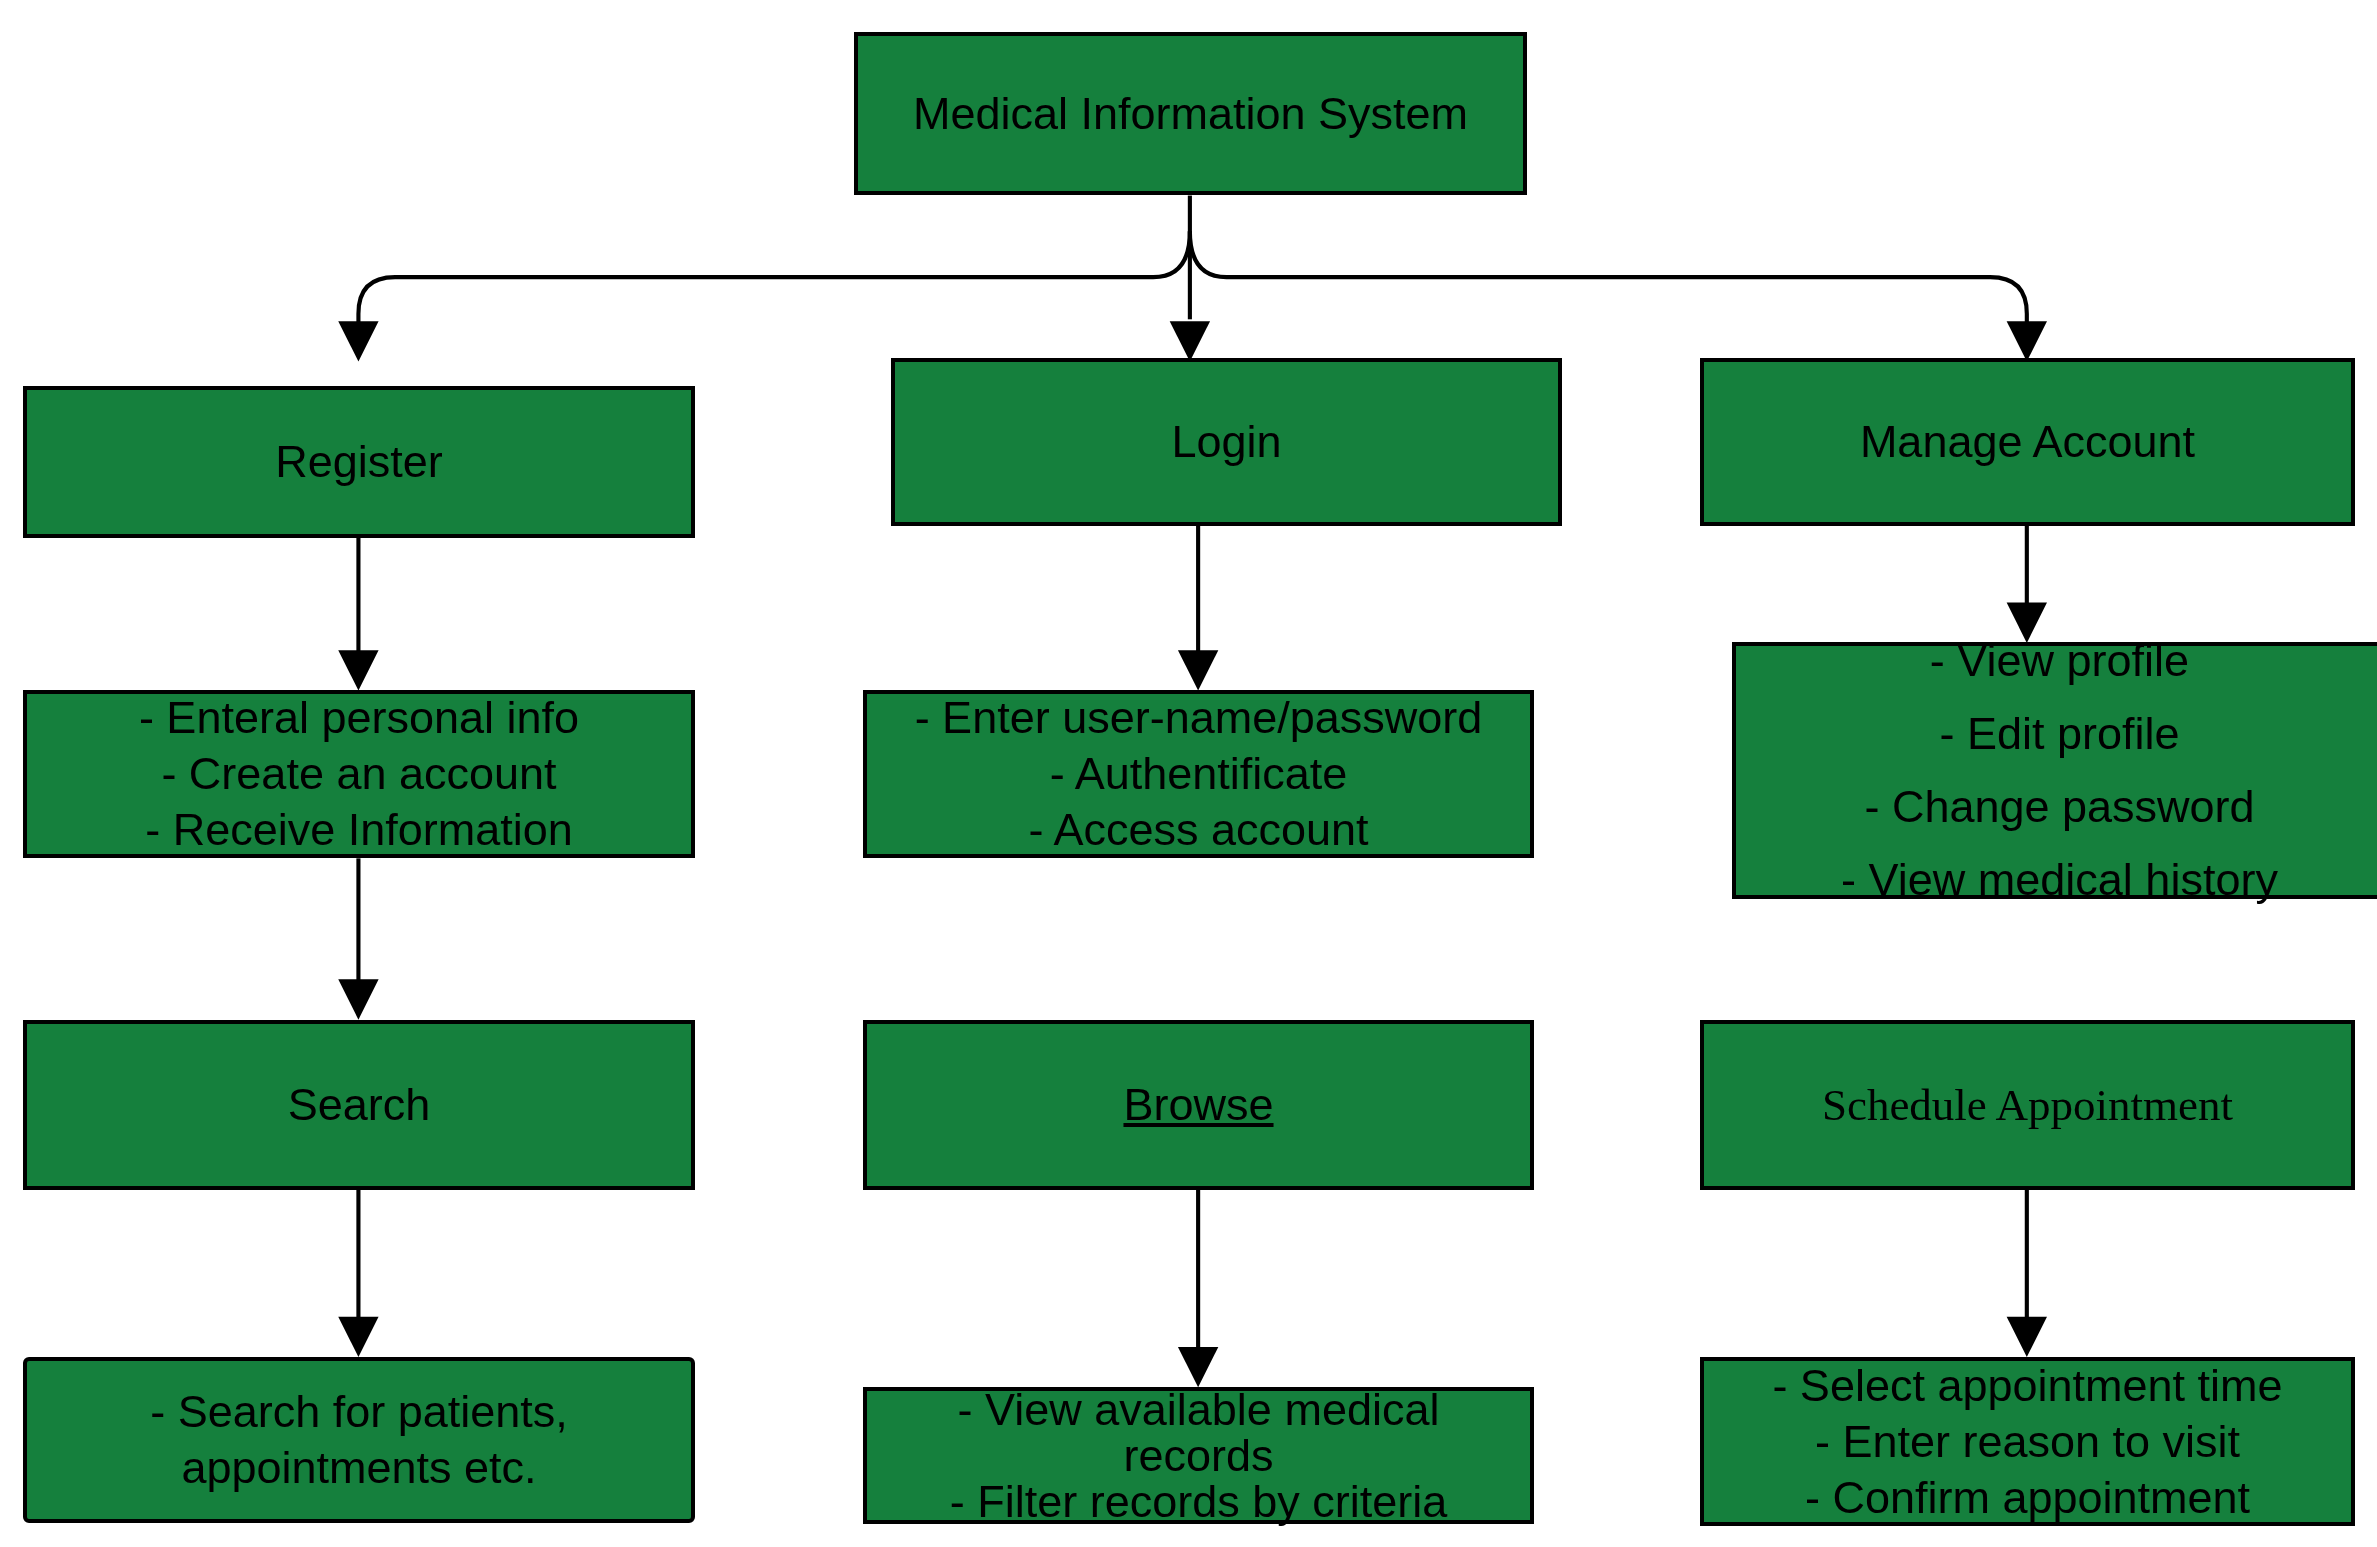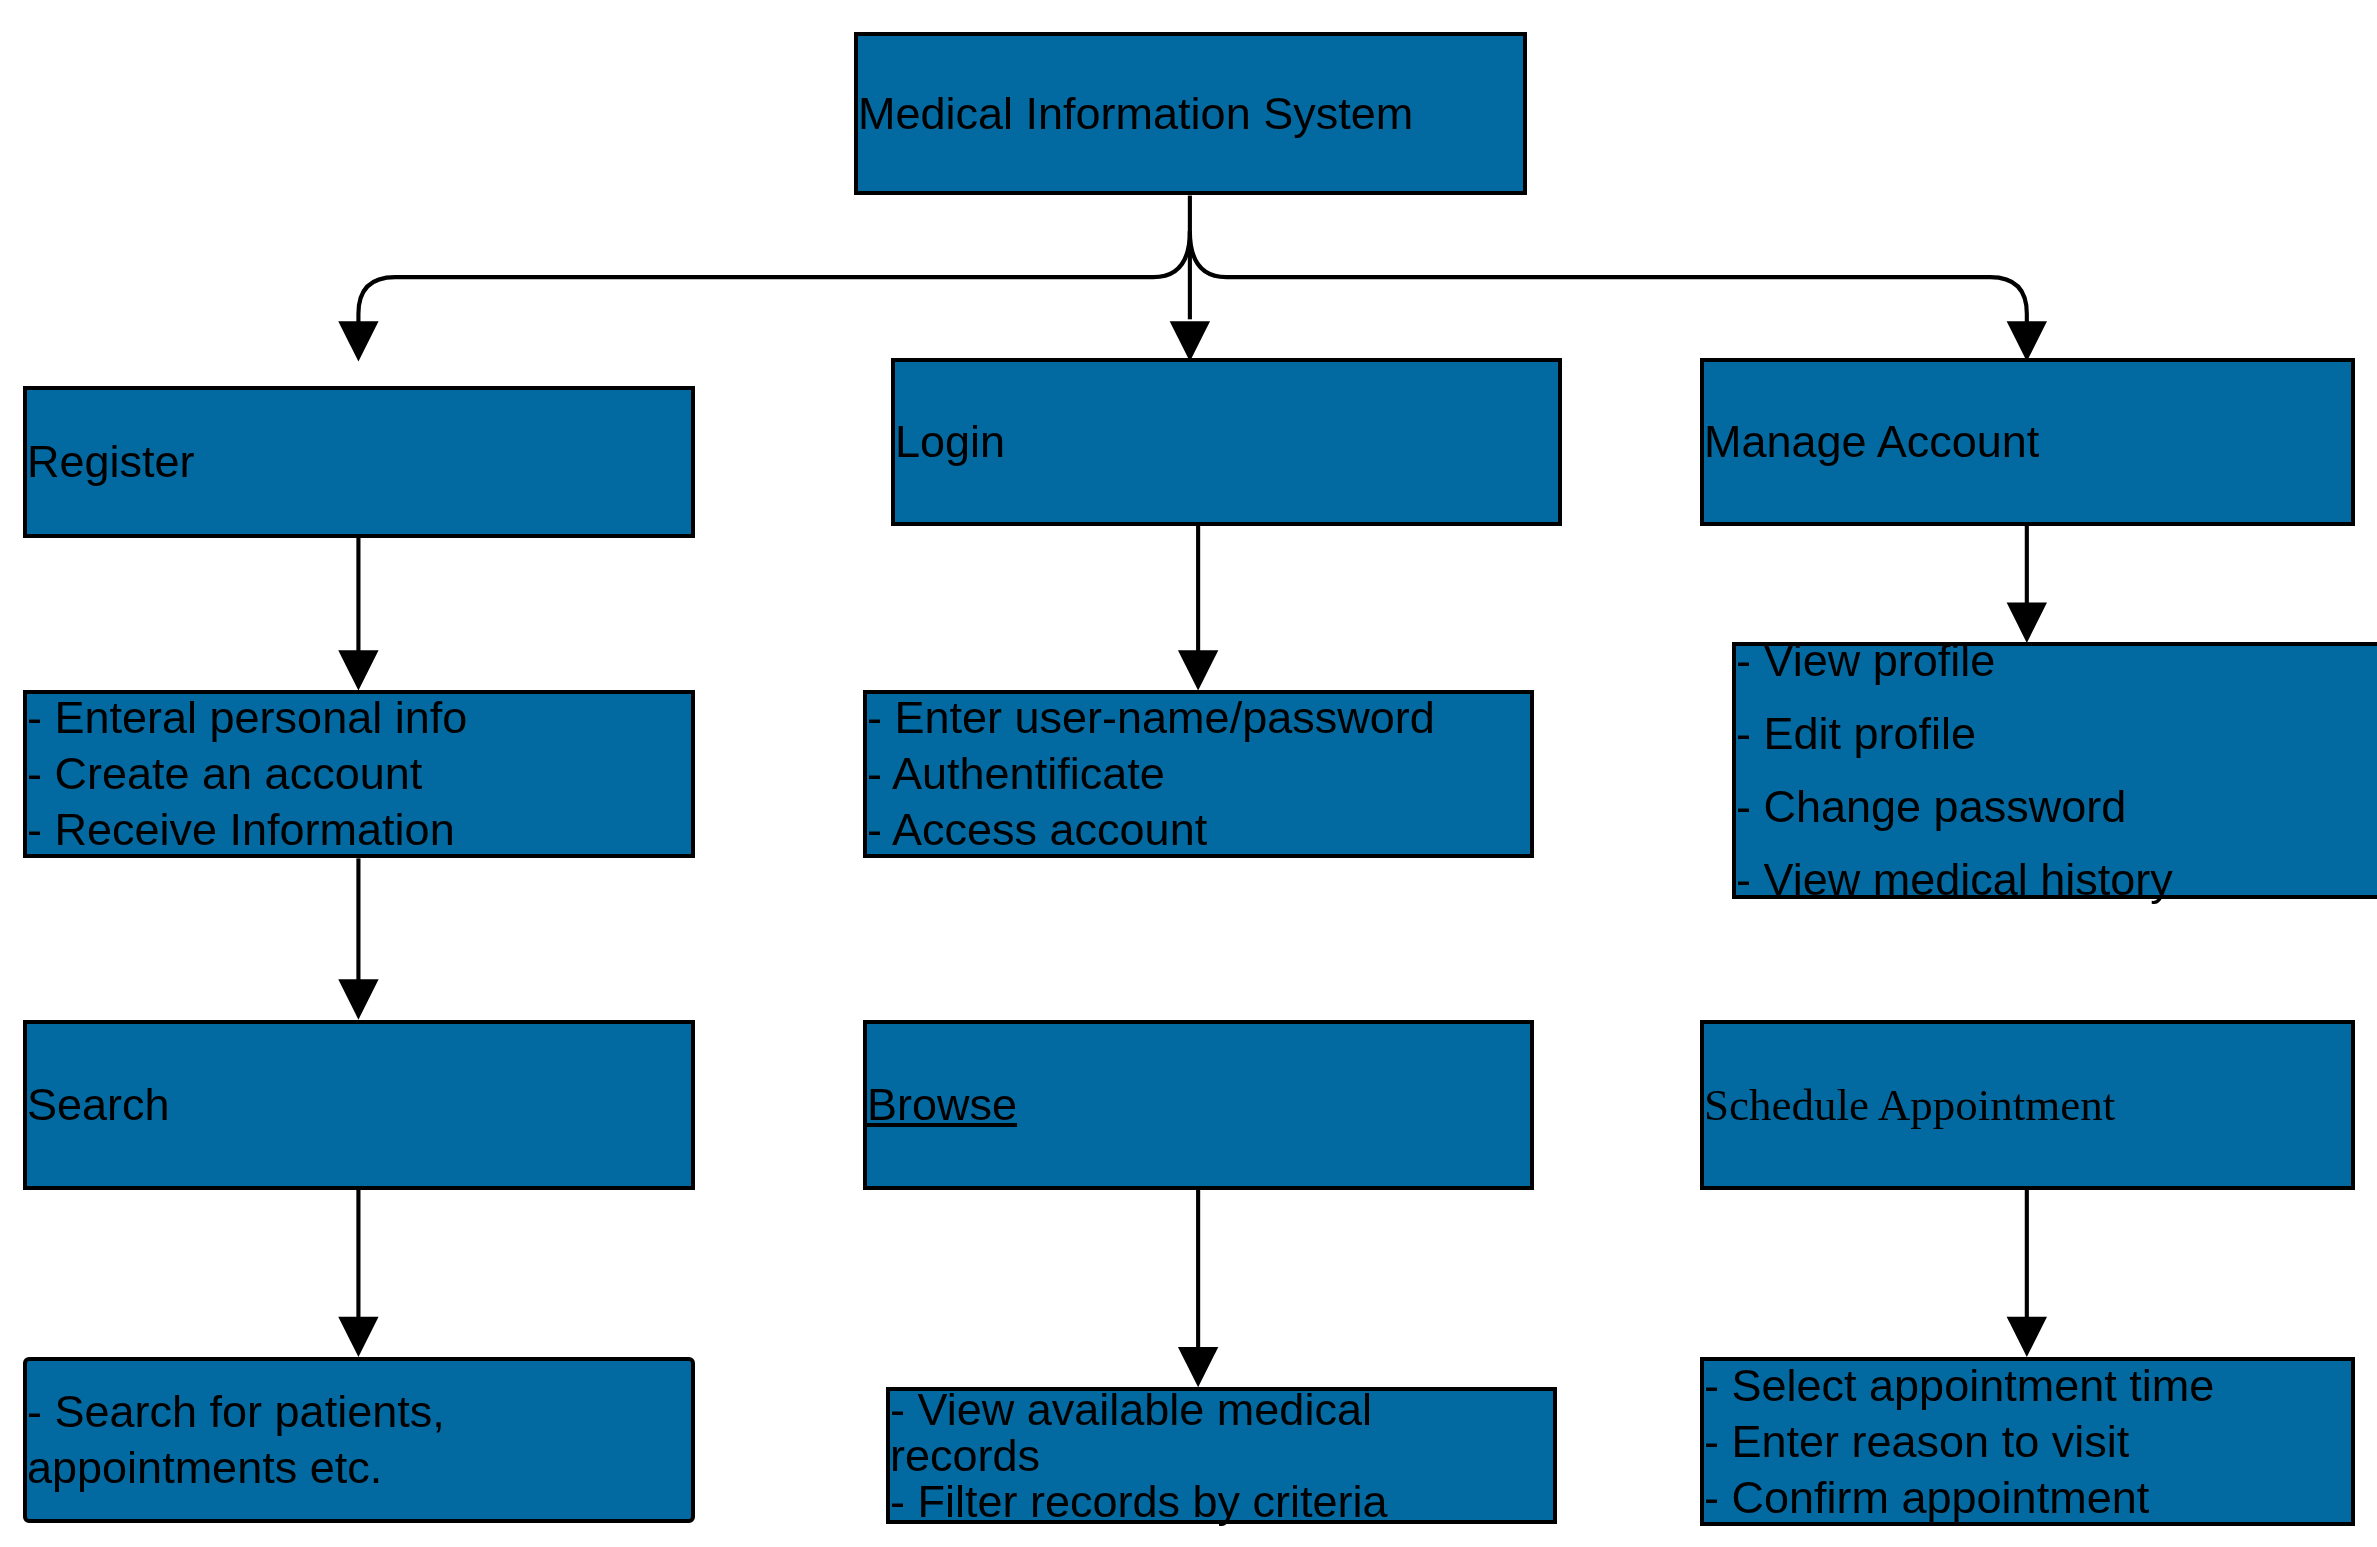--- a/index.html
+++ b/index.html
@@ -21,24 +21,24 @@
     position: absolute;
     left: 0;
     top: 0;
     width: 2377px;
     height: 1548px;
   }
   .node {
     position: absolute;
     box-sizing: border-box;
     border: 4.6px solid #000000;
-    background: #0369a1;
+    background: #15803d;
     display: flex;
     flex-direction: column;
-    align-items: flex-start;
+    align-items: center;
     justify-content: center;
     text-align: center;
     font-size: 45px;
     line-height: 56px;
     color: #000000;
   }
   .node .line {
     white-space: nowrap;
   }
   .node.tight {
@@ -129,21 +129,21 @@
 
   <div class="node" style="left:1700px; top:1020px; width:655px; height:170px;font-family:Liberation Serif, serif;">
     <span class="line">Schedule Appointment</span>
   </div>
 
   <div class="node" style="left:23px; top:1357px; width:672px; height:166px;border-radius:6px;">
     <div class="line">- Search for patients,</div>
     <div class="line">appointments etc.</div>
   </div>
 
-  <div class="node tight" style="left:863px; top:1387px; width:671px; height:137px;margin-left:23px;">
+  <div class="node tight" style="left:863px; top:1387px; width:671px; height:137px;">
     <div class="line">- View available medical</div>
     <div class="line">records</div>
     <div class="line">- Filter records by criteria</div>
   </div>
 
   <div class="node" style="left:1700px; top:1357px; width:655px; height:169px;">
     <div class="line">- Select appointment time</div>
     <div class="line">- Enter reason to visit</div>
     <div class="line">- Confirm appointment</div>
   </div>

